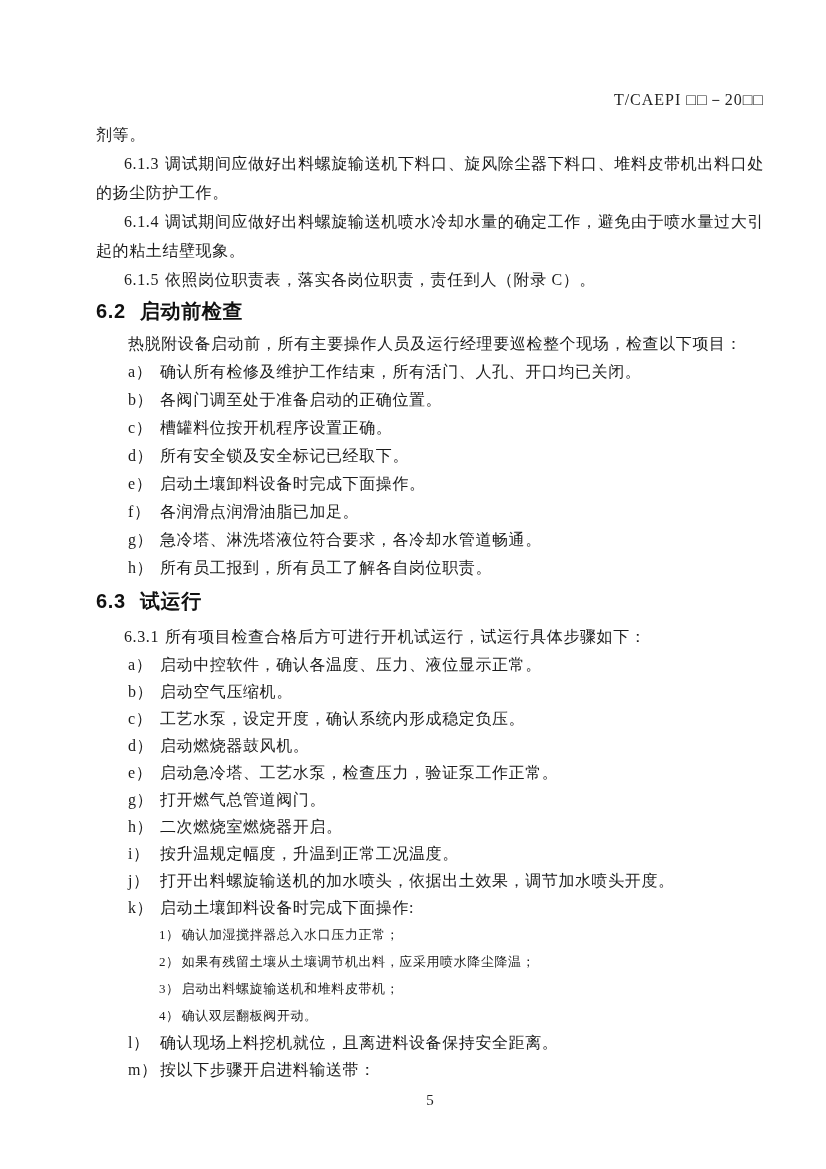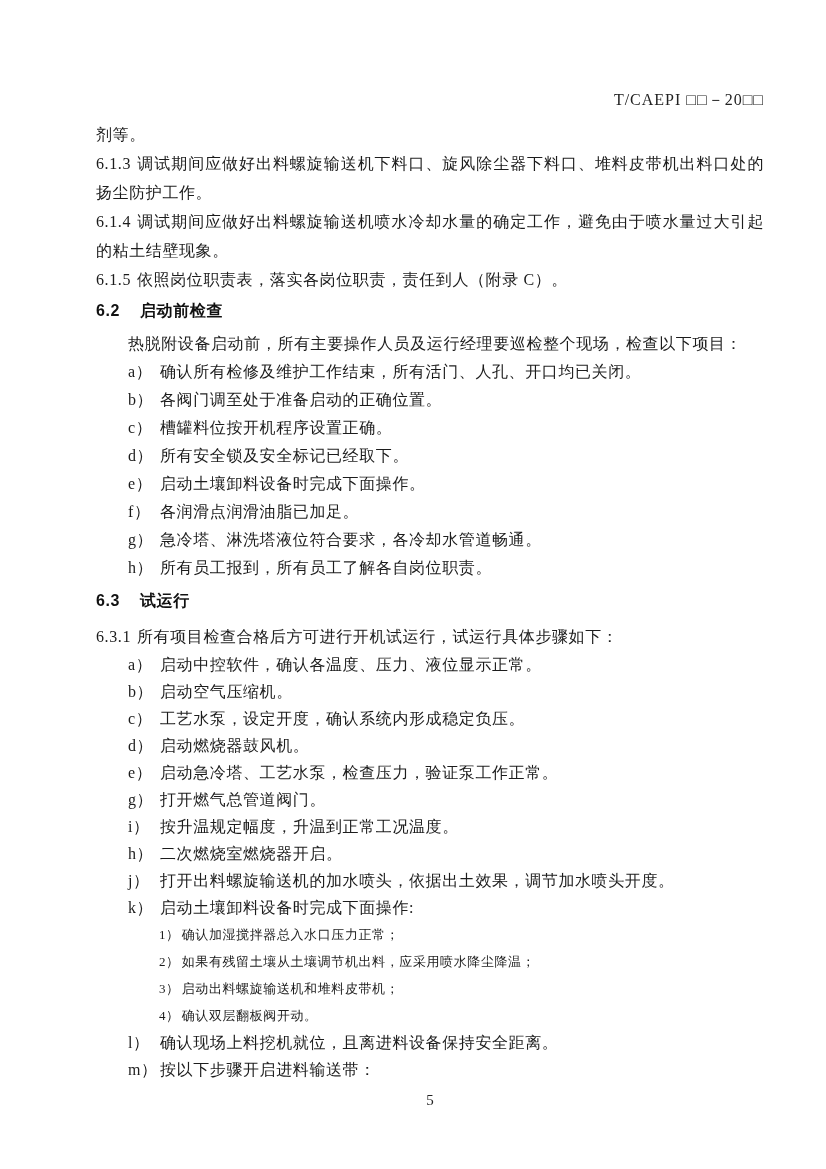--- a/index.html
+++ b/index.html
@@ -33,29 +33,30 @@
   }
   .para {
     margin: 0;
     font-size: 16px;
     line-height: 29px;
     letter-spacing: 0.6px;
     text-align: justify;
   }
   .para .clause-num {
     margin-right: 6px;
+    margin-left: 28px;
   }
   .indent2 {
     text-indent: 32px;
   }
   .heading {
     margin: 2px 0 3px 0;
     font-family: "Liberation Sans", "DejaVu Sans", sans-serif;
     font-weight: bold;
-    font-size: 16px;
+    font-size: 20px;
     line-height: 30px;
     letter-spacing: 0.6px;
     color: #111;
   }
   .heading .h-num {
     display: inline-block;
     min-width: 44px;
   }
   .heading-63 {
     margin-top: 4px;
@@ -124,22 +125,22 @@
   <h2 class="heading heading-63"><span class="h-num">6.3</span><span>试运行</span></h2>
 
   <p class="para"><span class="clause-num">6.3.1</span><span>所有项目检查合格后方可进行开机试运行，试运行具体步骤如下：</span></p>
 
   <div class="li li63"><span class="marker">a）</span><span>启动中控软件，确认各温度、压力、液位显示正常。</span></div>
   <div class="li li63"><span class="marker">b）</span><span>启动空气压缩机。</span></div>
   <div class="li li63"><span class="marker">c）</span><span>工艺水泵，设定开度，确认系统内形成稳定负压。</span></div>
   <div class="li li63"><span class="marker">d）</span><span>启动燃烧器鼓风机。</span></div>
   <div class="li li63"><span class="marker">e）</span><span>启动急冷塔、工艺水泵，检查压力，验证泵工作正常。</span></div>
   <div class="li li63"><span class="marker">g）</span><span>打开燃气总管道阀门。</span></div>
+  <div class="li li63"><span class="marker">h）</span><span>二次燃烧室燃烧器开启。</span></div>
   <div class="li li63"><span class="marker">i）</span><span>按升温规定幅度，升温到正常工况温度。</span></div>
-  <div class="li li63"><span class="marker">h）</span><span>二次燃烧室燃烧器开启。</span></div>
   <div class="li li63"><span class="marker">j）</span><span>打开出料螺旋输送机的加水喷头，依据出土效果，调节加水喷头开度。</span></div>
   <div class="li li63"><span class="marker">k）</span><span>启动土壤卸料设备时完成下面操作:</span></div>
 
   <div class="subli"><span class="submarker">1）</span><span>确认加湿搅拌器总入水口压力正常；</span></div>
   <div class="subli"><span class="submarker">2）</span><span>如果有残留土壤从土壤调节机出料，应采用喷水降尘降温；</span></div>
   <div class="subli"><span class="submarker">3）</span><span>启动出料螺旋输送机和堆料皮带机；</span></div>
   <div class="subli"><span class="submarker">4）</span><span>确认双层翻板阀开动。</span></div>
 
   <div class="li li63"><span class="marker">l）</span><span>确认现场上料挖机就位，且离进料设备保持安全距离。</span></div>
   <div class="li li63"><span class="marker">m）</span><span>按以下步骤开启进料输送带：</span></div>

